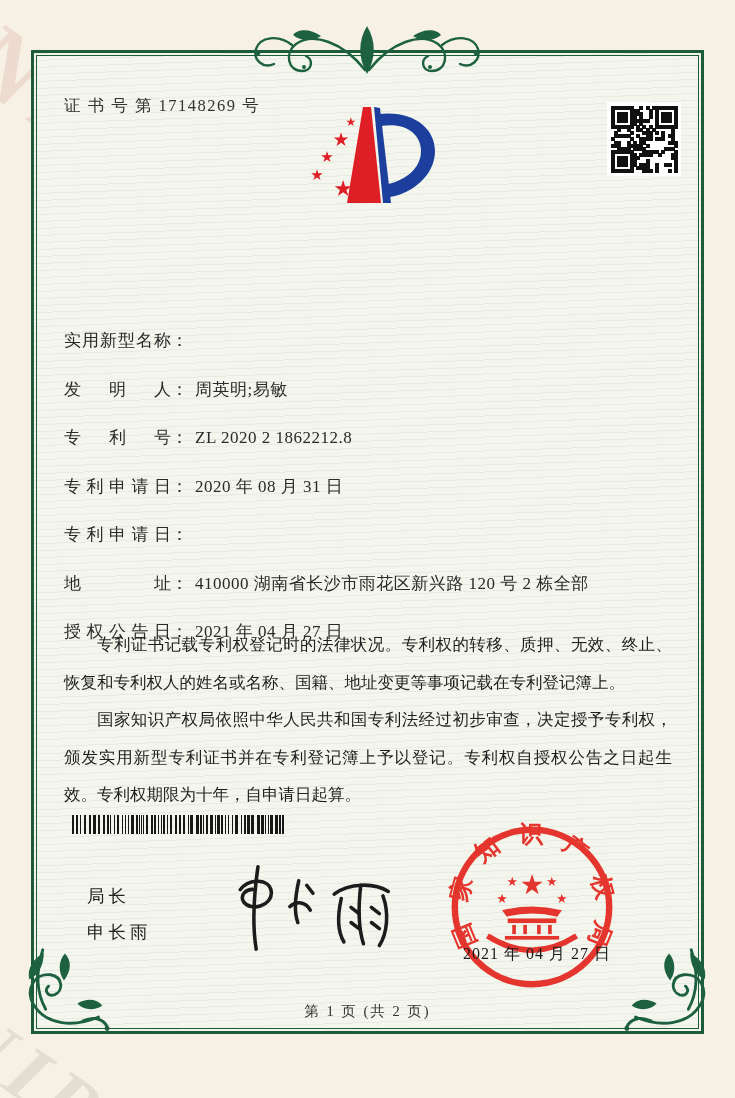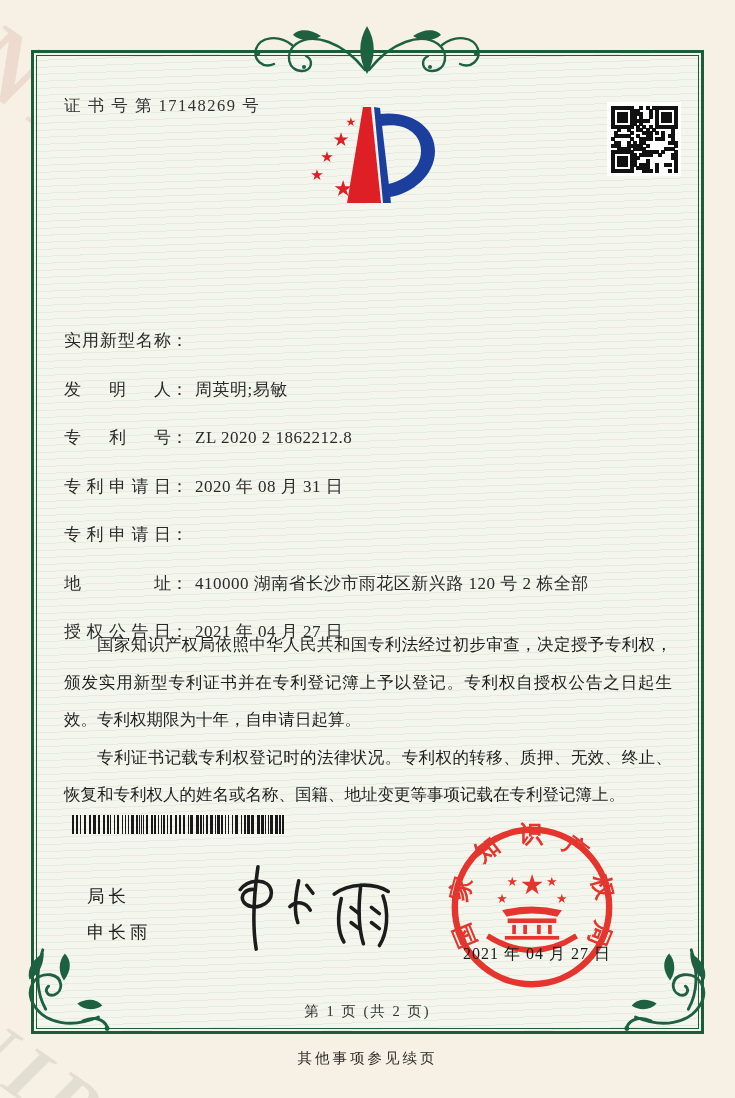--- a/index.html
+++ b/index.html
@@ -405,22 +405,22 @@
       <span class="fvalue">410000 湖南省长沙市雨花区新兴路 120 号 2 栋全部</span>
     </div>
     <div class="frow">
       <span class="flabel">授权公告日</span>
         <span class="fcolon">：</span>
       <span class="fvalue">2021 年 04 月 27 日</span>
     </div>
   </div>
 
   <div class="body-text">
+    <p>专利证书记载专利权登记时的法律状况。专利权的转移、质押、无效、终止、恢复和专利权人的姓名或名称、国籍、地址变更等事项记载在专利登记簿上。</p>
     <p>国家知识产权局依照中华人民共和国专利法经过初步审查，决定授予专利权，颁发实用新型专利证书并在专利登记簿上予以登记。专利权自授权公告之日起生效。专利权期限为十年，自申请日起算。</p>
-    <p>专利证书记载专利权登记时的法律状况。专利权的转移、质押、无效、终止、恢复和专利权人的姓名或名称、国籍、地址变更等事项记载在专利登记簿上。</p>
   </div>
 
   <div class="barcode" id="barcode">
       <div style="left: 0px; width: 2px;"></div>
       <div style="left: 4px; width: 2px;"></div>
       <div style="left: 8px; width: 1px;"></div>
       <div style="left: 12px; width: 2px;"></div>
       <div style="left: 17px; width: 2px;"></div>
       <div style="left: 21px; width: 3px;"></div>
       <div style="left: 26px; width: 2px;"></div>
@@ -519,14 +519,13 @@
         <rect x="98" y="112" width="4" height="10"></rect>
           <rect x="110" y="112" width="4" height="10"></rect>
         <rect x="63" y="124" width="59" height="4"></rect>
         <path d="M44,124 Q92.5,155 141,124" fill="none" stroke="#e3261e" stroke-width="6"></path>
       </g>
     </g>
   </svg>
   <div class="seal-date">2021 年 04 月 27 日</div>
 
   <div class="footer-page">第 1 页 (共 2 页)</div>
-  <div class="footer-note">其他事项参见续页</div>
 </div>
 
 </body></html>

